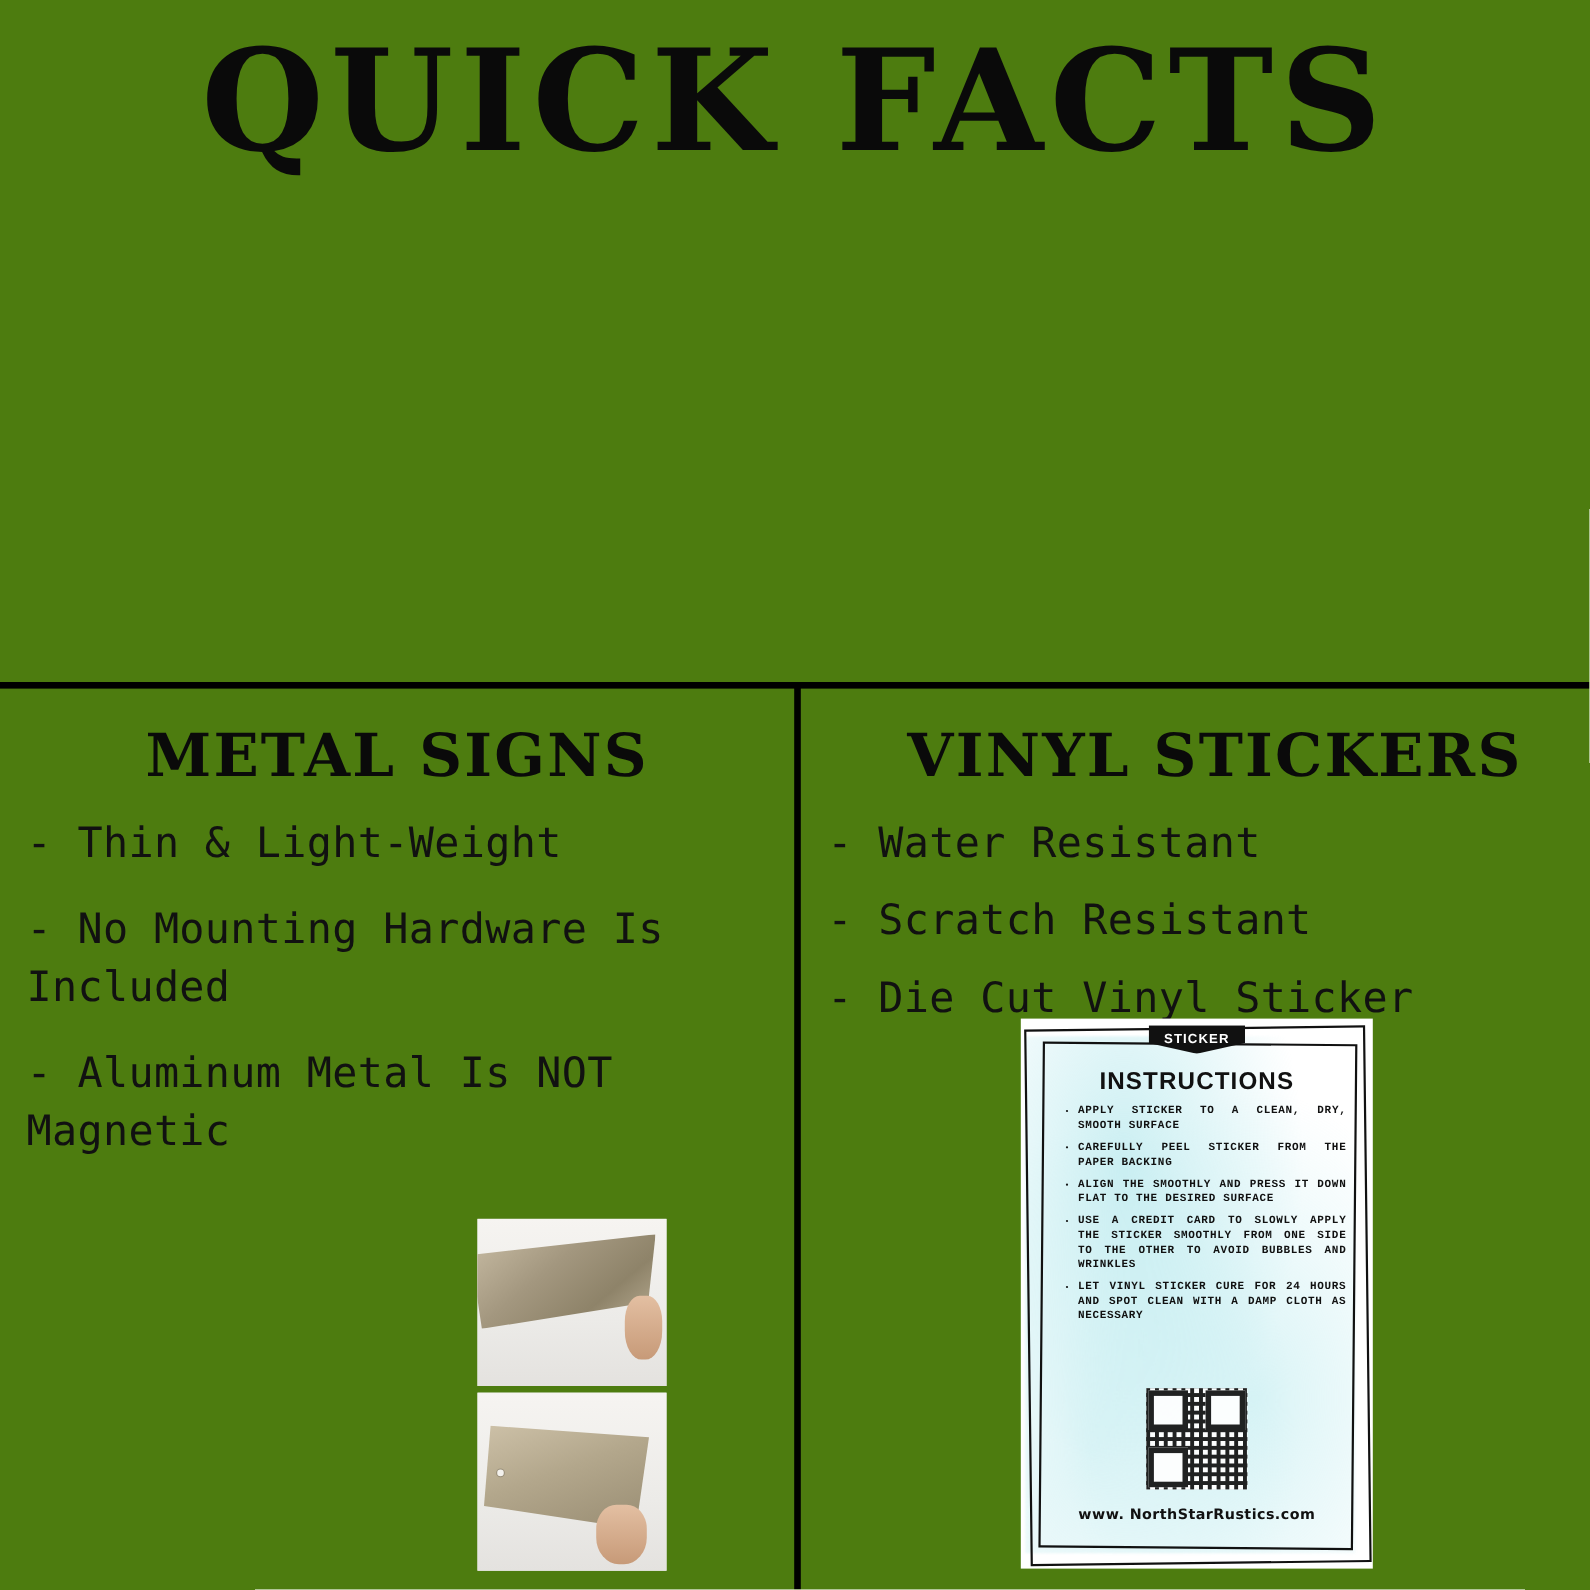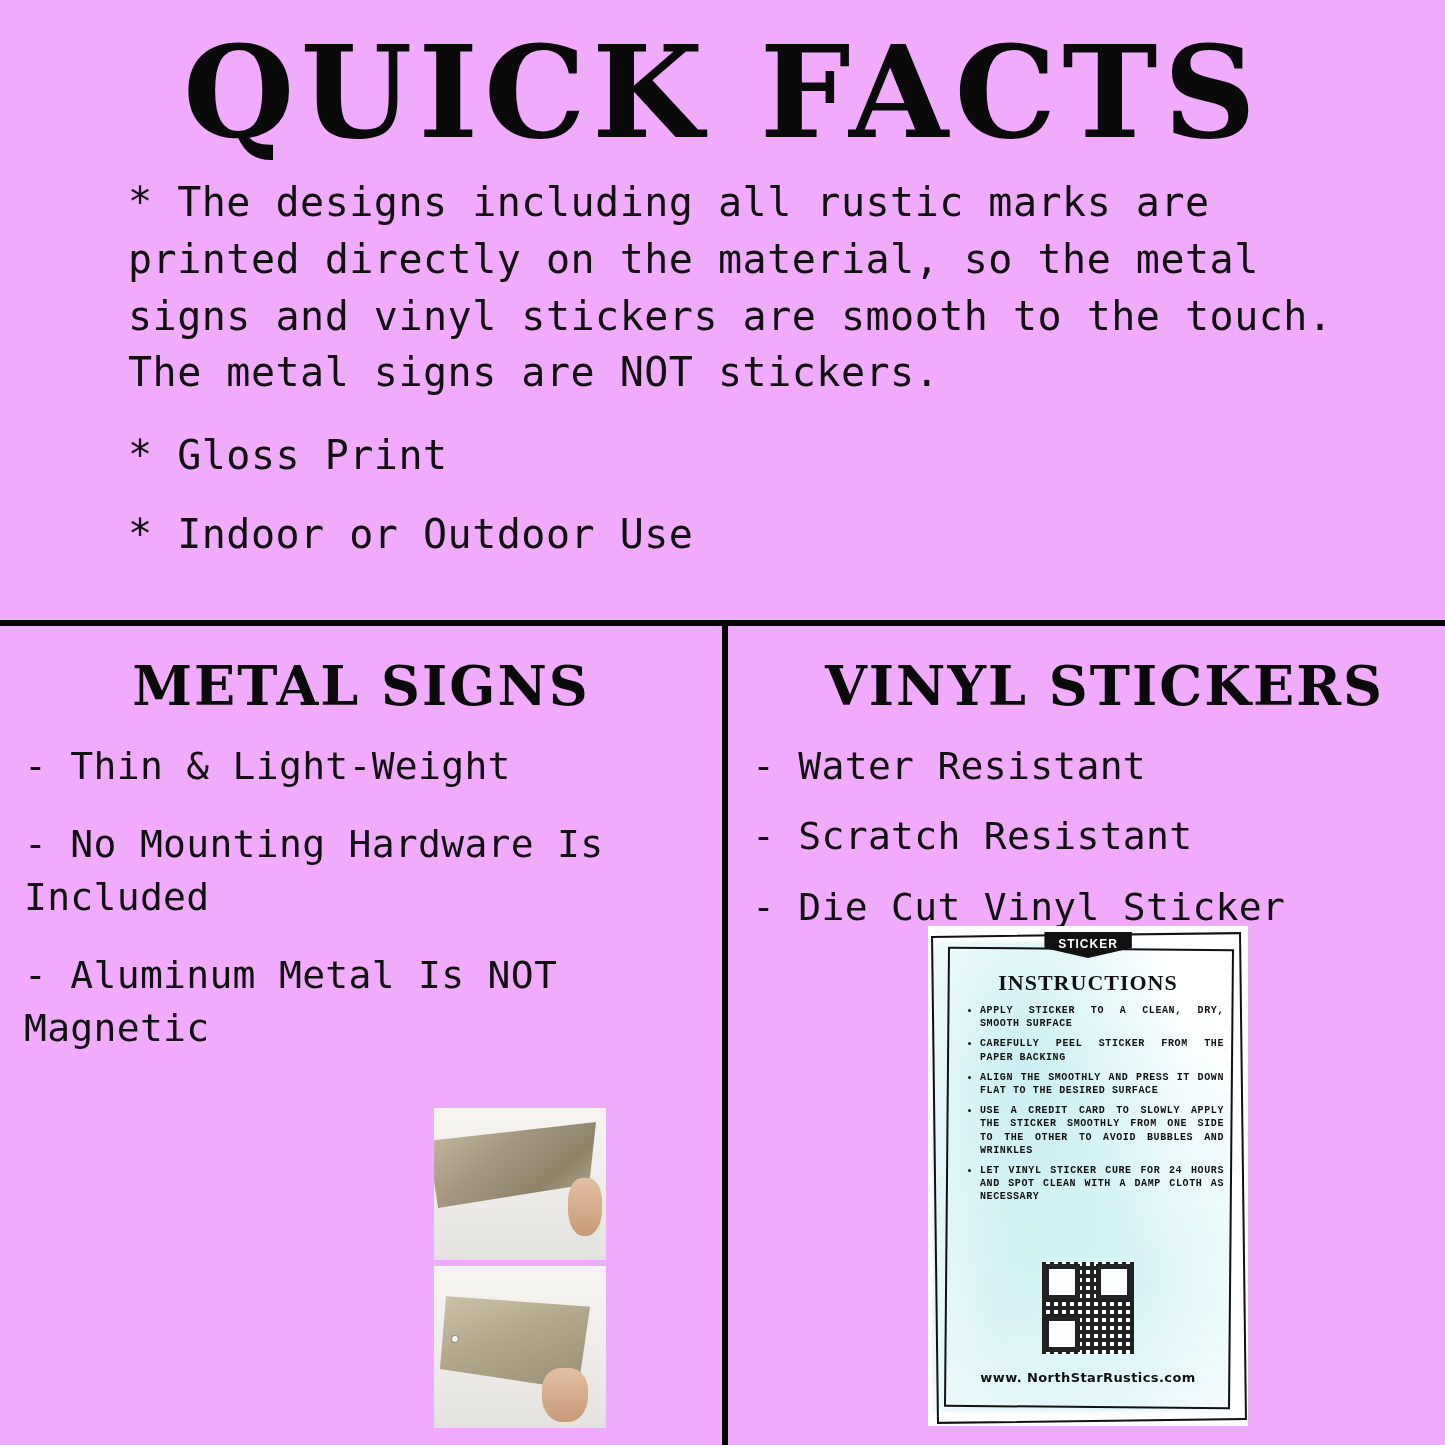--- a/index.html
+++ b/index.html
@@ -8,21 +8,21 @@
     background: #ffffff;
   }
   body {
     font-family: "DejaVu Sans Mono", monospace;
     color: #0b0b0b;
   }
   #page {
     position: relative;
     width: 1445px;
     height: 1445px;
-    background: #f0abfc;
+    background: #4d7c0f;
     overflow: hidden;
     box-sizing: border-box;
   }
 
   
   .top-section {
     position: absolute;
     left: 0; top: 0;
     width: 1445px;
     height: 622px;
@@ -293,21 +293,21 @@
     font-size: 12px;
     letter-spacing: 1px;
     padding: 5px 14px 7px 14px;
     clip-path: polygon(0 0, 100% 0, 100% 62%, 50% 100%, 0 62%);
   }
   .sticker-heading {
     position: absolute;
     left: 0; right: 0;
     top: 44px;
     text-align: center;
-    font-family: Liberation Serif, serif;
+    font-family: Liberation Sans, sans-serif;
     font-weight: 700;
     font-size: 22px;
     letter-spacing: 1px;
     color: #111;
   }
   .sticker-steps {
     position: absolute;
     left: 36px;
     right: 24px;
     top: 78px;
@@ -367,25 +367,20 @@
     color: #111;
   }
 </style>
 </head>
 <body>
 
 <div id="page">
 
   <div class="top-section">
     <h1 class="quick-facts-title">QUICK FACTS</h1>
-    <div class="facts-body">
-      <p class="fact-paragraph">* The designs including all rustic marks are printed directly on the material, so the metal signs and vinyl stickers are smooth to the touch. The metal signs are NOT stickers.</p>
-      <p class="fact-line">* Gloss Print</p>
-      <p class="fact-line">* Indoor or Outdoor Use</p>
-    </div>
   </div>
 
   <div class="divider-h"></div>
   <div class="divider-v"></div>
 
   <div class="col col-left">
     <h2 class="col-title">METAL SIGNS</h2>
     <p class="bullet">- Thin &amp; Light-Weight</p>
     <p class="bullet">- No Mounting Hardware Is Included</p>
     <p class="bullet">- Aluminum Metal Is NOT Magnetic</p>

